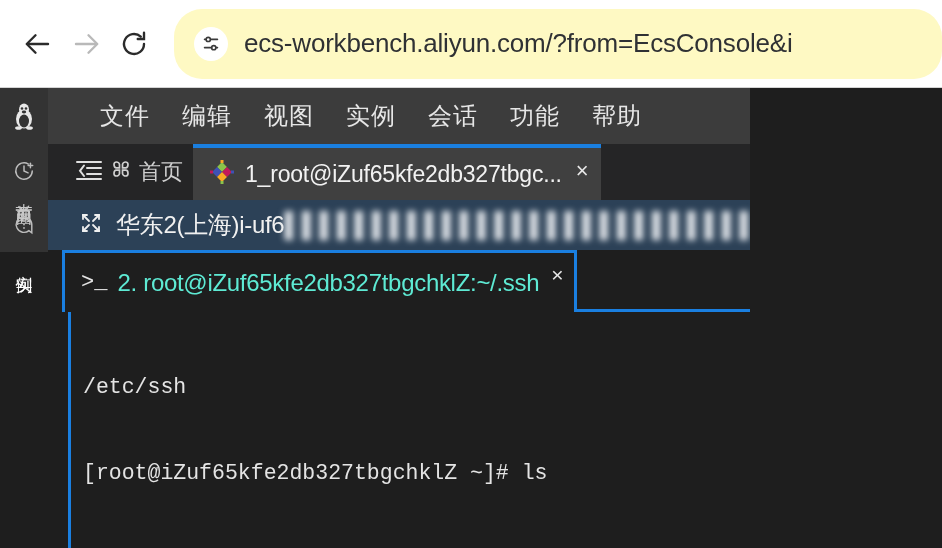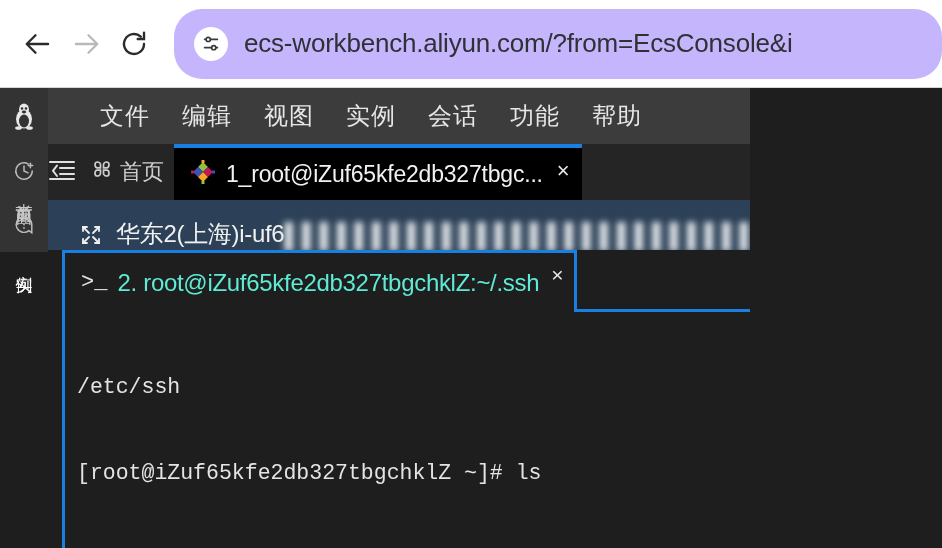--- a/index.html
+++ b/index.html
@@ -24,21 +24,21 @@
     width: 48px; height: 48px;
     display: flex; align-items: center; justify-content: center;
     background: none; border: none;
     flex: 0 0 auto;
   }
   .nav-btn svg { display: block; }
   .omnibox {
     flex: 1 1 auto;
     height: 70px;
     margin-left: 16px;
-    background: #c4b5fd;
+    background: #fef9c3;
     border-radius: 28px;
     display: flex;
     align-items: center;
     padding-left: 20px;
     overflow: hidden;
     min-width: 0;
   }
   .omni-icon {
     flex: 0 0 auto;
     width: 34px; height: 34px;
@@ -134,33 +134,33 @@
     height: 56px;
     flex: 0 0 56px;
     background: #252526;
     display: flex;
     align-items: stretch;
     position: relative;
   }
   .tab-tools {
     display: flex;
     align-items: center;
-    padding: 0 10px 0 0;
-    gap: 16px;
+    padding: 0 10px 0 27px;
+    gap: 8px;
   }
   .home-btn {
     display: flex; align-items: center; gap: 8px;
     color: #cfcfcf;
     font-size: 22px;
   }
   .tab {
     display: flex;
     align-items: center;
     padding: 0 12px 0 16px;
-    background: #000000;
+    background: #404040;
     border-top: 4px solid #1a7fe0;
     max-width: 495px;
     position: relative;
   }
   .tab-title {
     color: #f2f2f2;
     font-size: 23px;
     white-space: nowrap;
     overflow: hidden;
     text-overflow: ellipsis;
@@ -175,21 +175,21 @@
     margin-top: 12px;
   }
   .tab-icon { flex: 0 0 auto; display: block; }
 
   
   .instbar {
     height: 50px;
     flex: 0 0 50px;
     background: #2c4157;
     display: flex;
-    align-items: flex-end;
+    align-items: center;
     padding-left: 32px;
     overflow: hidden;
     white-space: nowrap;
   }
   .instbar .expand-icon { margin-right: 14px; flex: 0 0 auto; }
   .inst-text {
     color: #f0f0f0;
     font-size: 24px;
     letter-spacing: -0.3px;
   }
@@ -239,21 +239,21 @@
   .session-rest {
     flex: 1 1 auto;
     border-bottom: 3px solid #1a7fe0;
   }
 
   
   .terminal {
     flex: 1 1 auto;
     background: #1e1e1e;
     border-left: 3px solid #1a7fe0;
-    margin-left: 14px;
+    margin-left: 20px;
     padding: 4px 0 0 12px;
     font-family: "Liberation Mono", monospace;
     font-size: 21.5px;
     line-height: 28.5px;
     color: #e4e4e4;
     overflow: hidden;
     position: relative;
     white-space: pre;
     letter-spacing: 0px;
   }

